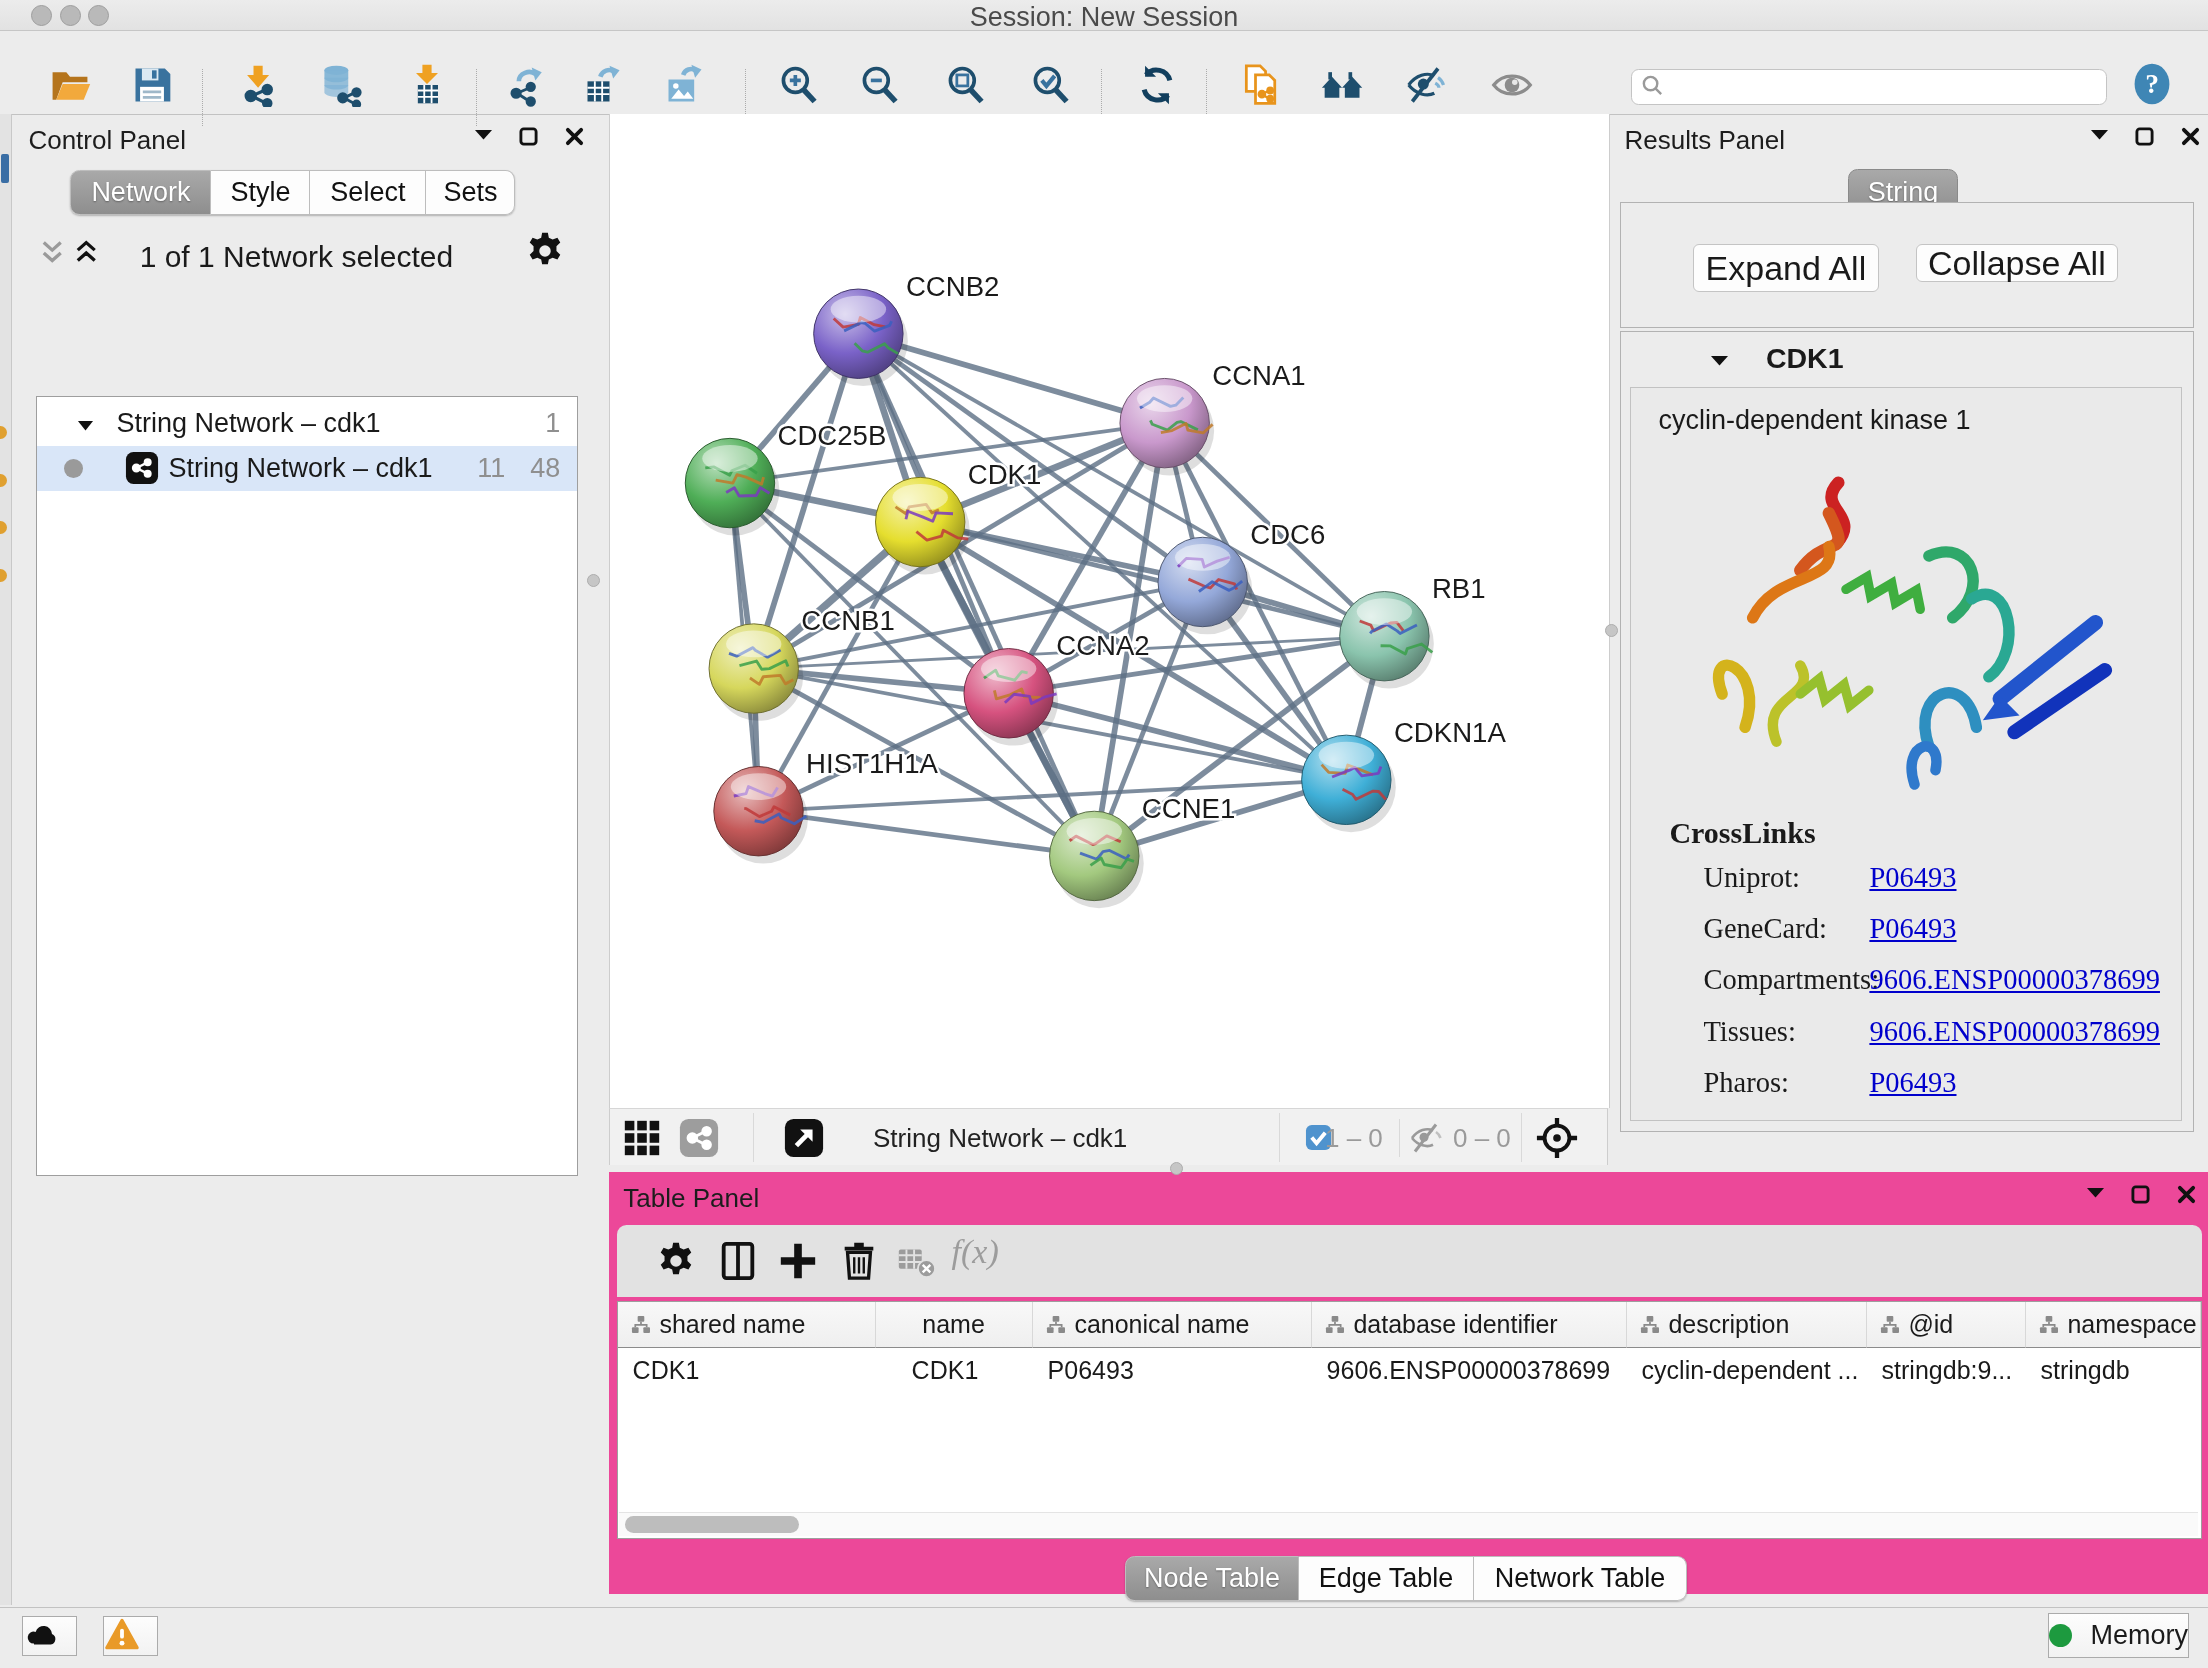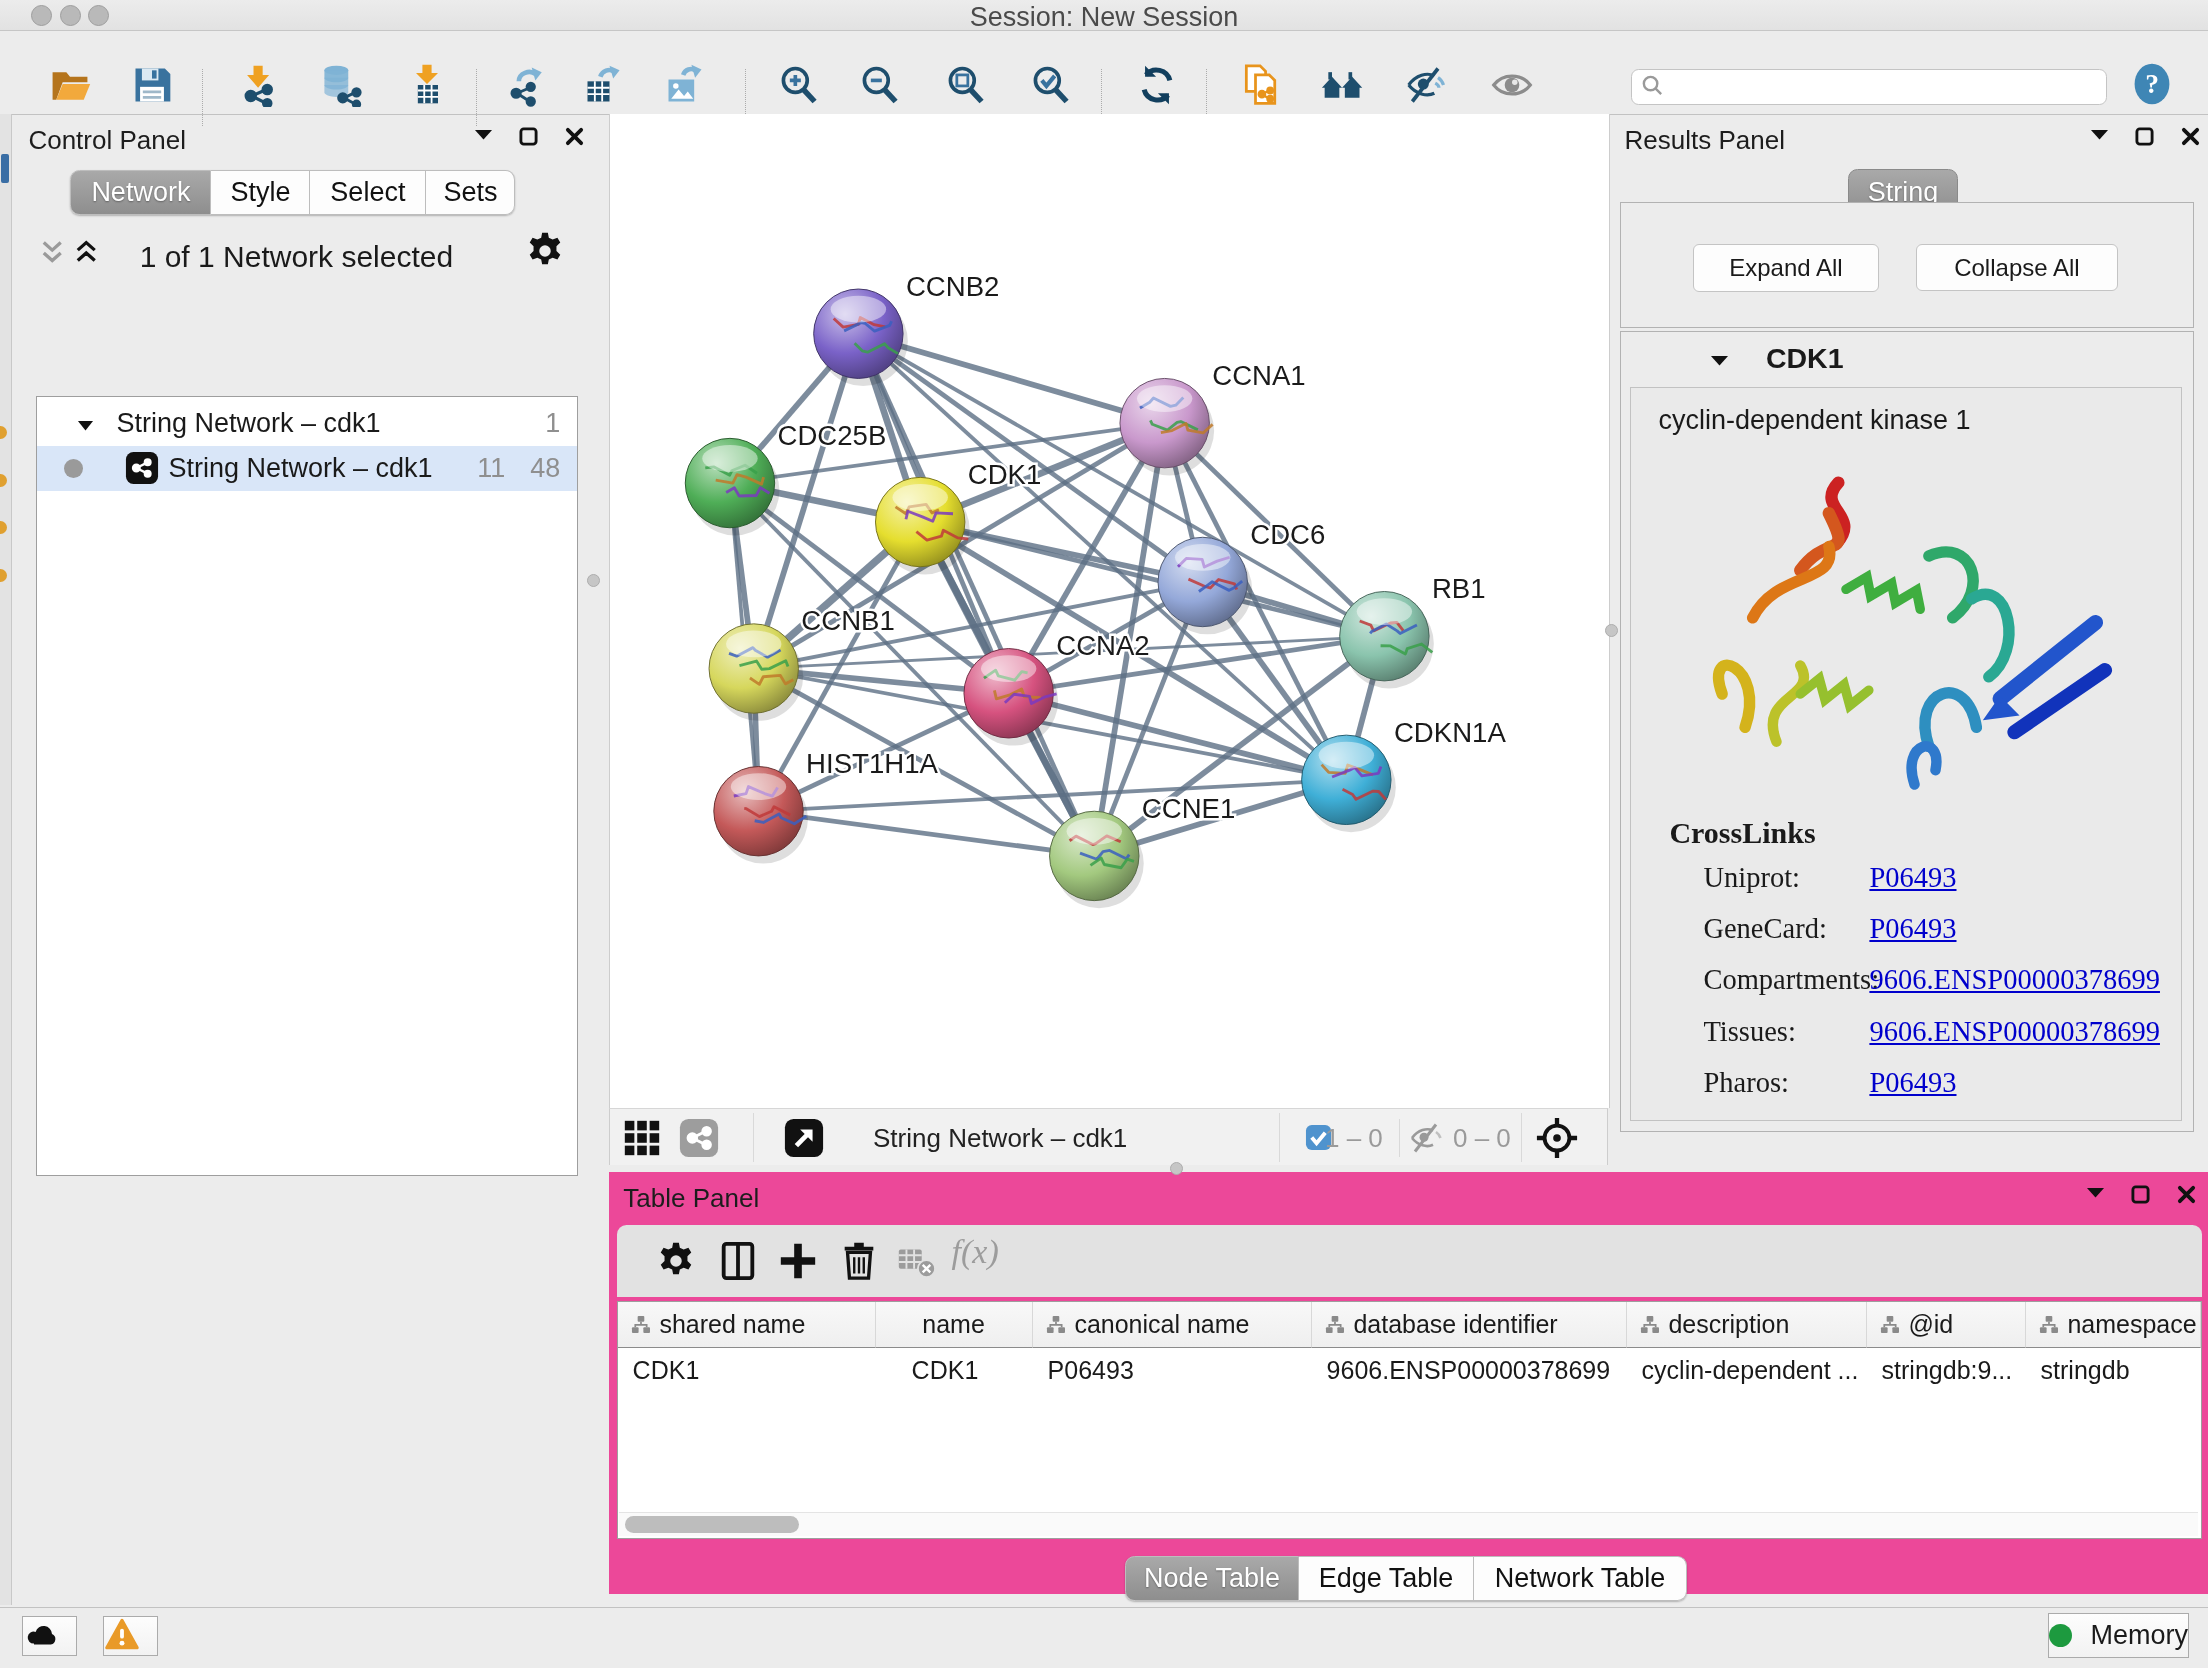--- a/index.html
+++ b/index.html
@@ -33,21 +33,21 @@
   .tree-row{position:relative;height:45px;display:flex;align-items:center;font-size:27px;}
   .tree-row .cnt{position:absolute;color:#8f8f8f;}
   
   #canvas{position:absolute;left:609px;top:114px;width:999px;height:994px;background:#fff;border-left:1px solid #cdcdcd;border-right:1px solid #cdcdcd;}
   #canvas-toolbar{position:absolute;left:609px;top:1108px;width:999px;height:57px;background:#f1f1f1;border-top:1px solid #d6d6d6;border-left:1px solid #cdcdcd;border-right:1px solid #cdcdcd;box-sizing:border-box;}
   .cbar-sep{position:absolute;top:3.8px;height:49px;border-left:1.9px solid #d9d9d9;}
   .count-txt{position:absolute;top:14.3px;font-size:26px;color:#9a9a9a;}
   
   #results{position:absolute;left:1617px;top:114px;width:592px;height:1051px;}
   .rbox{position:absolute;background:#ececec;border:1.9px solid #b2b2b2;box-sizing:border-box;}
-  .btn{display:flex;align-items:center;justify-content:center;background:#fdfdfd;border:1.9px solid #c4c4c4;border-radius:6px;font-size:24px;cursor:pointer;box-sizing:border-box;}
+  .btn{display:flex;align-items:center;justify-content:center;background:#fdfdfd;border:1.9px solid #c4c4c4;border-radius:6px;font-size:34px;cursor:pointer;box-sizing:border-box;}
   .serif{font-family:"Liberation Serif",serif;}
   .xlink{color:#0000cc;text-decoration:underline;cursor:pointer;}
   .xl-row{position:absolute;font-size:28.5px;}
   
   #table-panel{position:absolute;left:609px;top:1172px;width:1600px;height:422px;background:#ec4899;}
   #tp-toolbar{position:absolute;left:7.6px;top:53px;width:1585px;height:72px;background:#e2e2e2;border-radius:9.5px 9.5px 0 0;}
   .tp-ic{position:absolute;top:15px;width:42px;height:42px;cursor:pointer;}
   #data-table{position:absolute;left:7.6px;top:129px;width:1585px;height:238px;background:#fff;border:1.9px solid #9e9e9e;box-sizing:border-box;overflow:hidden;}
   .tgrid{display:grid;grid-template-columns:258px 157px 279px 315px 240px 159px 1fr;}
   .th{display:flex;align-items:center;gap:9.5px;height:46px;background:linear-gradient(#f8f8f8,#efefef);border-right:1px solid #d8d8d8;border-bottom:1.9px solid #8b8b8b;font-size:25px;padding-left:13.3px;box-sizing:border-box;overflow:hidden;white-space:nowrap;cursor:pointer;}
@@ -527,21 +527,21 @@
             <rect x="2" y="2" width="16" height="16" rx="3" stroke="#111" stroke-width="3" fill="none"></rect>
           </svg></span>
     <span class="ph-ic"><svg width="19" height="19" viewBox="0 0 20 20">
             <path d="M3 3l14 14M17 3L3 17" stroke="#111" stroke-width="4" stroke-linecap="round"></path>
           </svg></span>
   </div>
   <div class="abs" style="left:231px;top:55px;width:108px;height:45px;background:linear-gradient(#a9a9a9,#8e8e8e);border:1px solid #8a8a8a;border-radius:9.5px;display:flex;align-items:center;justify-content:center;font-size:27px;color:#fff;text-shadow:0 1px 1.9px rgba(0,0,0,.35)">String</div>
 
   <div class="rbox" style="left:2.9px;top:88px;width:574px;height:126px">
     <div class="btn abs" style="left:72px;top:41px;width:186px;height:48px">Expand All</div>
-    <div class="btn abs" style="left:295px;top:41px;width:202px;height:47px">Collapse All</div>
+    <div class="btn abs" style="left:295px;top:41px;width:202px;height:38px">Collapse All</div>
   </div>
 
   <div class="rbox" style="left:2.9px;top:217px;width:574px;height:801px">
     <span class="abs" style="left:88px;top:21px"><svg width="21" height="13.3" viewBox="0 0 22 14">
             <path d="M2 2h18l-9 10z" fill="#111"></path>
           </svg></span>
     <span class="abs" style="left:145px;top:9.5px;font-size:28.5px;font-weight:bold">CDK1</span>
 
     <div class="abs" style="left:9.5px;top:55px;width:552px;height:734px;background:#eaeaea;border:1px solid #c2c2c2;box-sizing:border-box">
       <span class="abs" style="left:27px;top:17px;font-size:27px">cyclin-dependent kinase 1</span>

